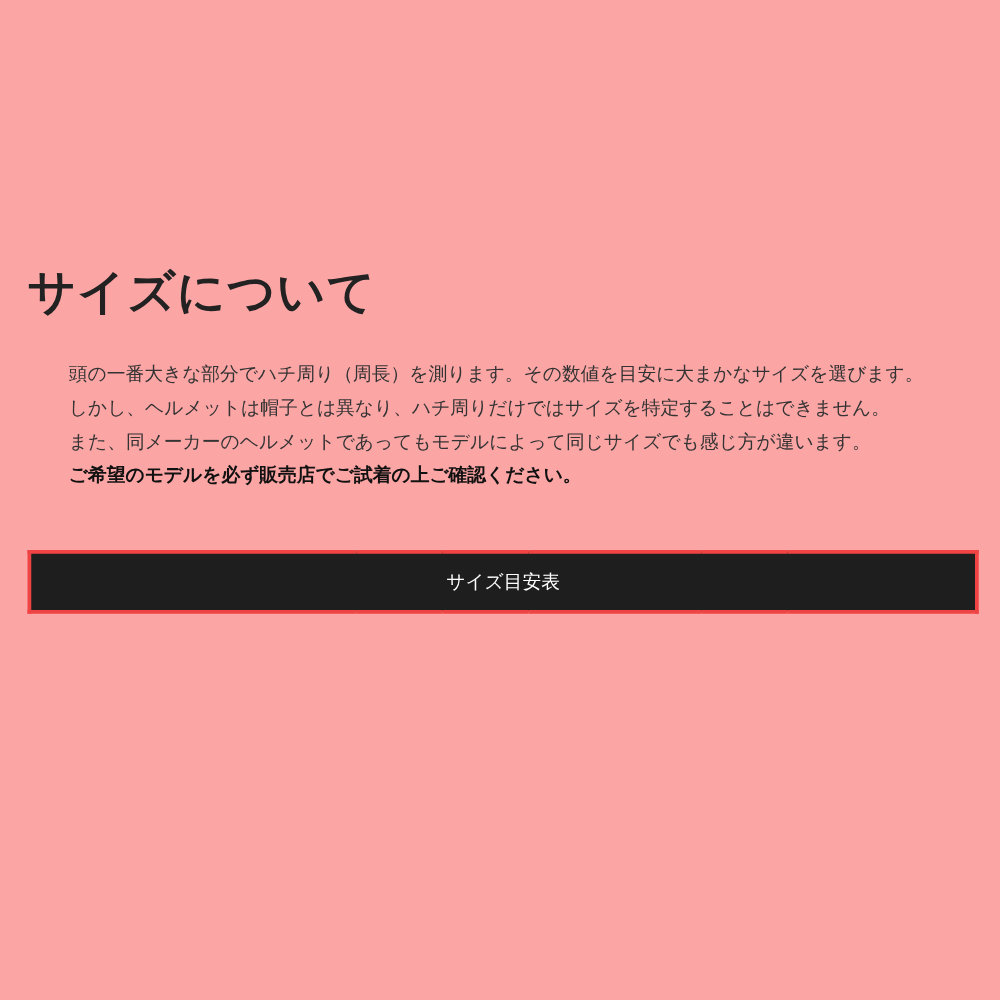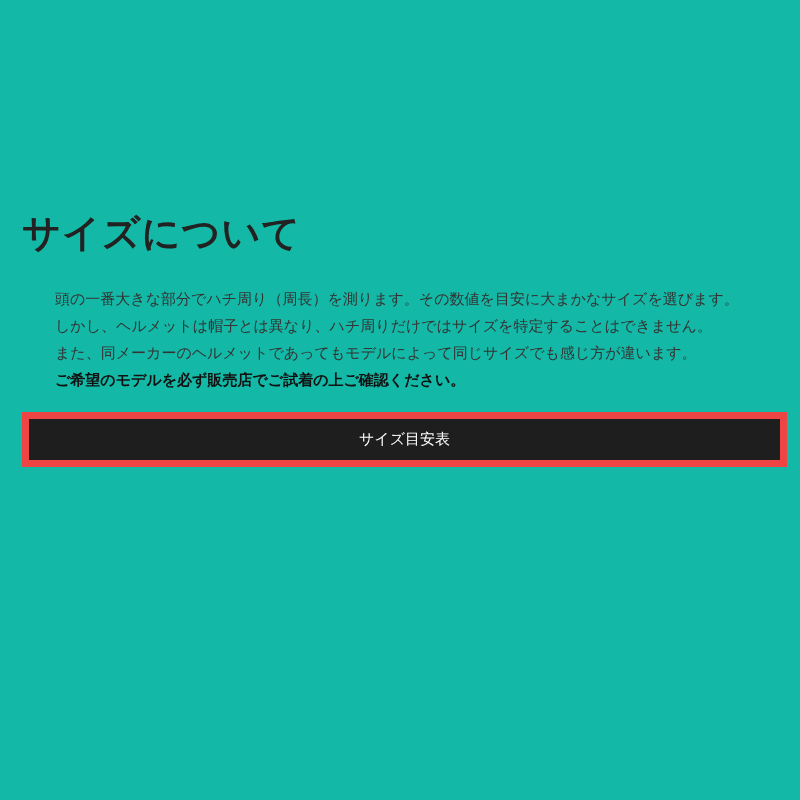--- a/index.html
+++ b/index.html
@@ -3,21 +3,21 @@
 <meta charset="utf-8">
 <style>
   * { box-sizing: border-box; }
   html, body { margin: 0; padding: 0; background: #ffffff; }
   body {
     font-family: "DejaVu Sans", "Liberation Sans", sans-serif;
     width: 800px; height: 800px; overflow: hidden;
   }
   .page {
     width: 800px; height: 800px;
-    background: #14b8a6;
+    background: #fca5a5;
     padding: 213px 22px 0 22px;
   }
   .title {
     margin: 0;
     font-size: 38px;
     font-weight: bold;
     letter-spacing: 1px;
     color: #222222;
     line-height: 1.1;
   }
@@ -25,25 +25,25 @@
     margin-top: 31px;
     font-size: 15px;
     line-height: 27px;
     color: #333333;
     margin-left: 33px;
   }
   .paragraph .line { white-space: nowrap; }
   .paragraph .line.bold { font-weight: bold; color: #111111; }
 
   table.size-table {
-    margin-top: 18px;
+    margin-top: 46px;
     width: 756px;
     border-collapse: collapse;
     table-layout: fixed;
-    border: 7px solid #ef4444;
+    border: 3px solid #ef4444;
   }
   table.size-table th, table.size-table td {
     border: 1px solid #999999;
     text-align: center;
     vertical-align: middle;
     font-size: 15px;
     color: #333333;
     padding: 0;
   }
   tr.caption-row th {

